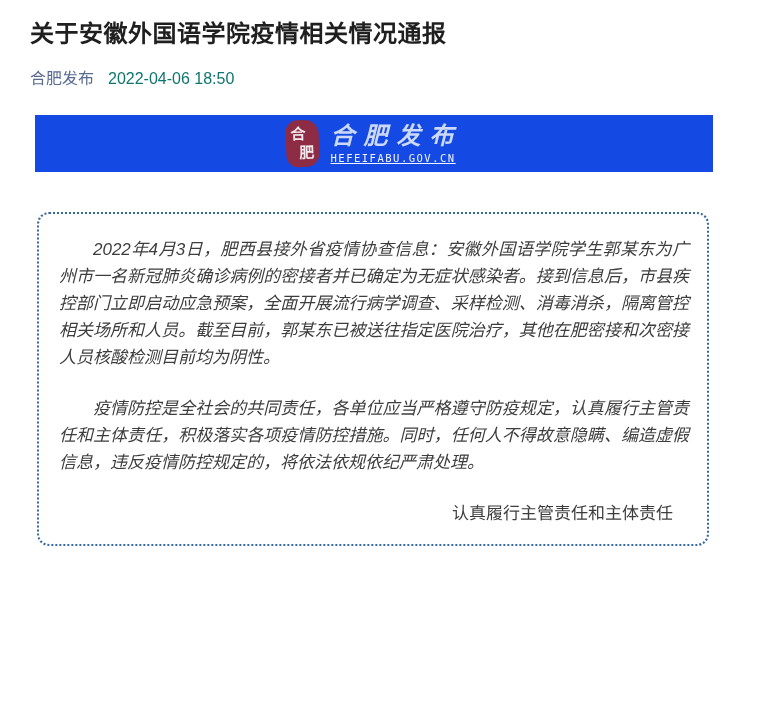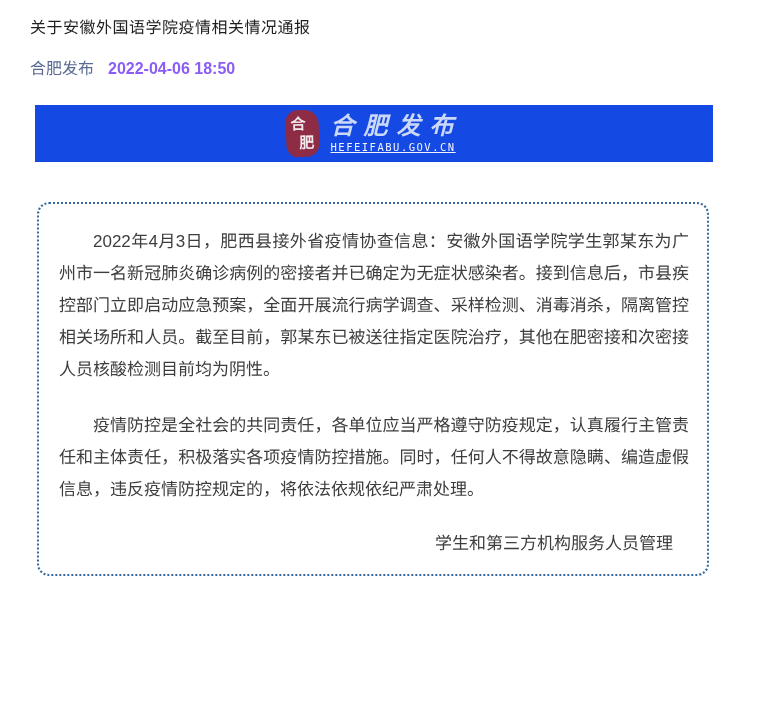--- a/index.html
+++ b/index.html
@@ -8,39 +8,39 @@
     font-family: "Liberation Sans", "DejaVu Sans", sans-serif;
   }
   .page {
     width: 762px;
     min-height: 726px;
     background: #ffffff;
     padding: 18px 32px 10px 30px;
   }
   
   .article-title {
-    font-size: 16px;
-    font-weight: 400;
+    font-size: 24px;
+    font-weight: 700;
     color: #1f1f1f;
     letter-spacing: 0.5px;
     line-height: 1.3;
   }
   .meta-row {
     margin-top: 16px;
     display: flex;
     align-items: baseline;
     gap: 14px;
     font-size: 16px;
   }
   .meta-source {
     color: #5a6b92;
     cursor: pointer;
     text-decoration: none;
   }
-  .meta-date { color: #8b5cf6; font-weight: bold; }
+  .meta-date { color: #0f766e; }
   
   .banner {
     margin: 26px 0 0 5px;
     width: 678px;
     height: 57px;
     background: #1549e4;
     display: flex;
     align-items: center;
     justify-content: center;
   }
@@ -85,24 +85,25 @@
   .notice-box {
     margin: 40px 0 10px 7px;
     width: 672px;
     border: 2px dotted #35689c;
     border-radius: 12px;
     padding: 22px 18px 16px 20px;
     color: #3d3d3d;
   }
   .notice-box p {
     font-size: 17px;
-    line-height: 32px;
+    line-height: 27px;
     text-indent: 2em;
     text-align: justify;
     margin-bottom: 24px;
+    font-style: italic;
   }
   .notice-box p:nth-of-type(3) { margin-bottom: 26px; }
   .signature-block {
     text-align: right;
     padding-right: 16px;
     font-size: 17px;
     line-height: 28px;
     color: #3d3d3d;
   }
 </style>
@@ -128,18 +129,18 @@
         <span class="brand-name">合肥发布</span>
         <span class="brand-url">HEFEIFABU.GOV.CN</span>
       </div>
     </div>
   </div>
 
   <div class="notice-box">
     <p>2022年4月3日，肥西县接外省疫情协查信息：安徽外国语学院学生郭某东为广州市一名新冠肺炎确诊病例的密接者并已确定为无症状感染者。接到信息后，市县疾控部门立即启动应急预案，全面开展流行病学调查、采样检测、消毒消杀，隔离管控相关场所和人员。截至目前，郭某东已被送往指定医院治疗，其他在肥密接和次密接人员核酸检测目前均为阴性。</p>
     <p>疫情防控是全社会的共同责任，各单位应当严格遵守防疫规定，认真履行主管责任和主体责任，积极落实各项疫情防控措施。同时，任何人不得故意隐瞒、编造虚假信息，违反疫情防控规定的，将依法依规依纪严肃处理。</p>
     <div class="signature-block">
-      <div>学生和第三方机构服务人员管理</div>
+      <div>认真履行主管责任和主体责任</div>
 
     </div>
   </div>
 
 </div>
 
 </body></html>

